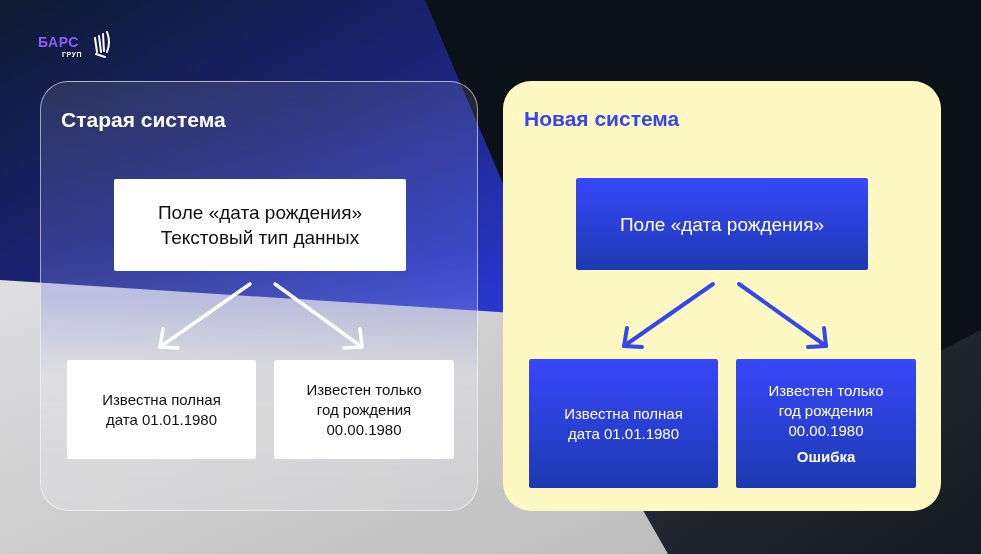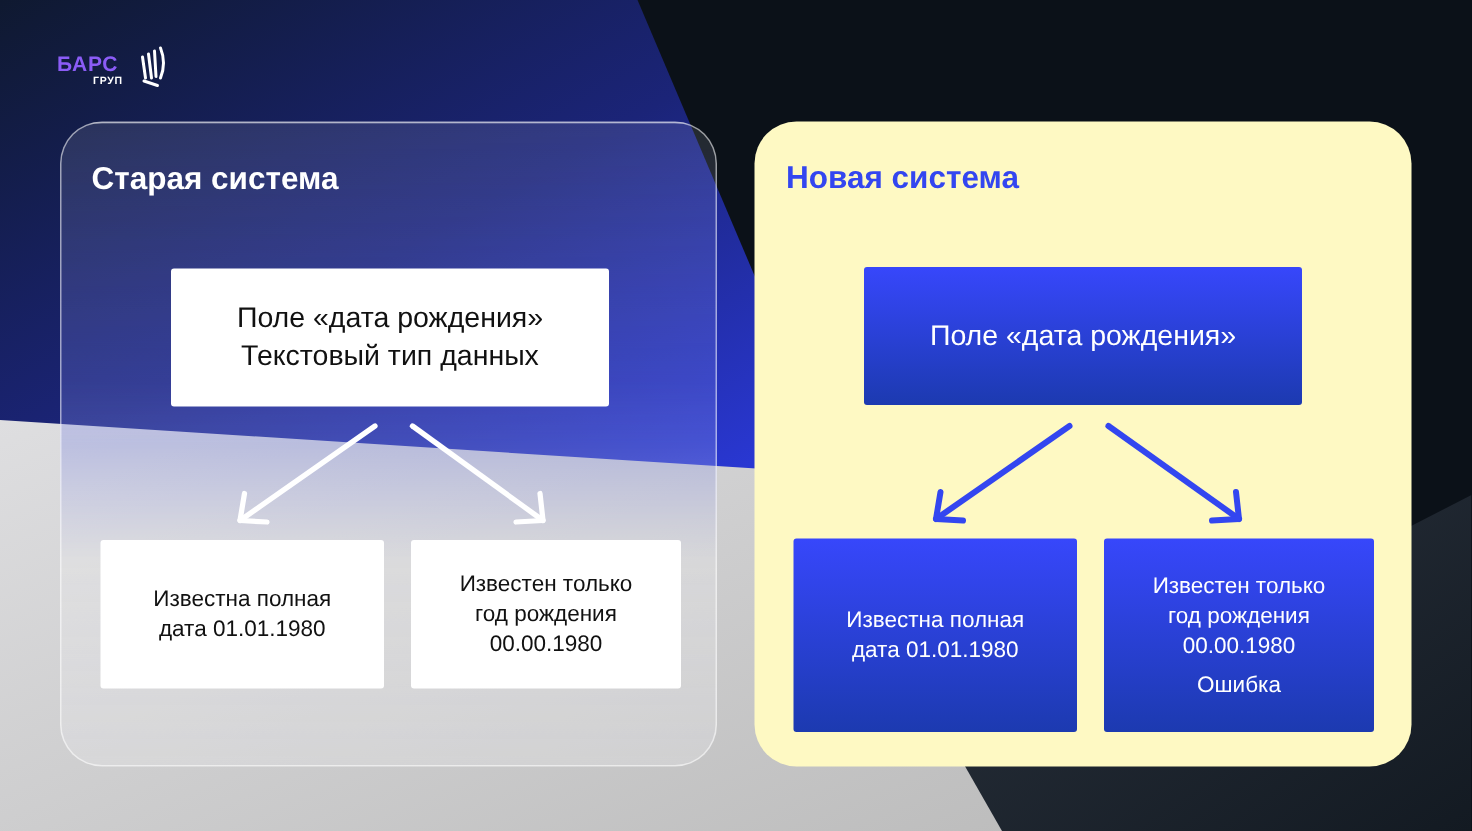--- a/index.html
+++ b/index.html
@@ -51,21 +51,21 @@
       display: flex; flex-direction: column; align-items: center; justify-content: center;
       text-align: center;
     }
     .box-white { background: #ffffff; color: #111111; }
     .box-blue {
       background: linear-gradient(180deg, #3747fb 0%, #1c3ab0 100%);
       color: #ffffff;
     }
     .box-main { font-size: 19px; line-height: 25px; }
     .box-leaf { font-size: 15px; line-height: 20px; }
-    .box-leaf .err { font-weight: 400; margin-top: 6px; }
+    .box-leaf .err { font-weight: 700; margin-top: 6px; }
 
     .arrows { position: absolute; left: 0; top: 0; width: 981px; height: 554px; pointer-events: none; }
   </style>
 </head>
 <body>
 
 <svg class="bg" viewBox="0 0 981 554" xmlns="http://www.w3.org/2000/svg">
   <defs>
     <linearGradient id="gBlue" x1="0" y1="0" x2="1" y2="1">
       <stop offset="0" stop-color="#0f1930"></stop>

